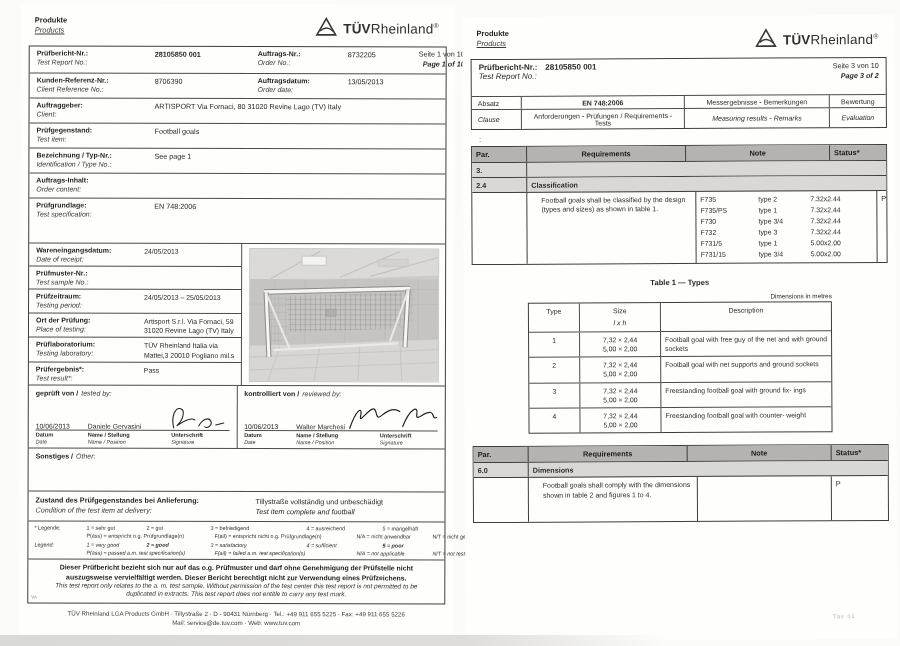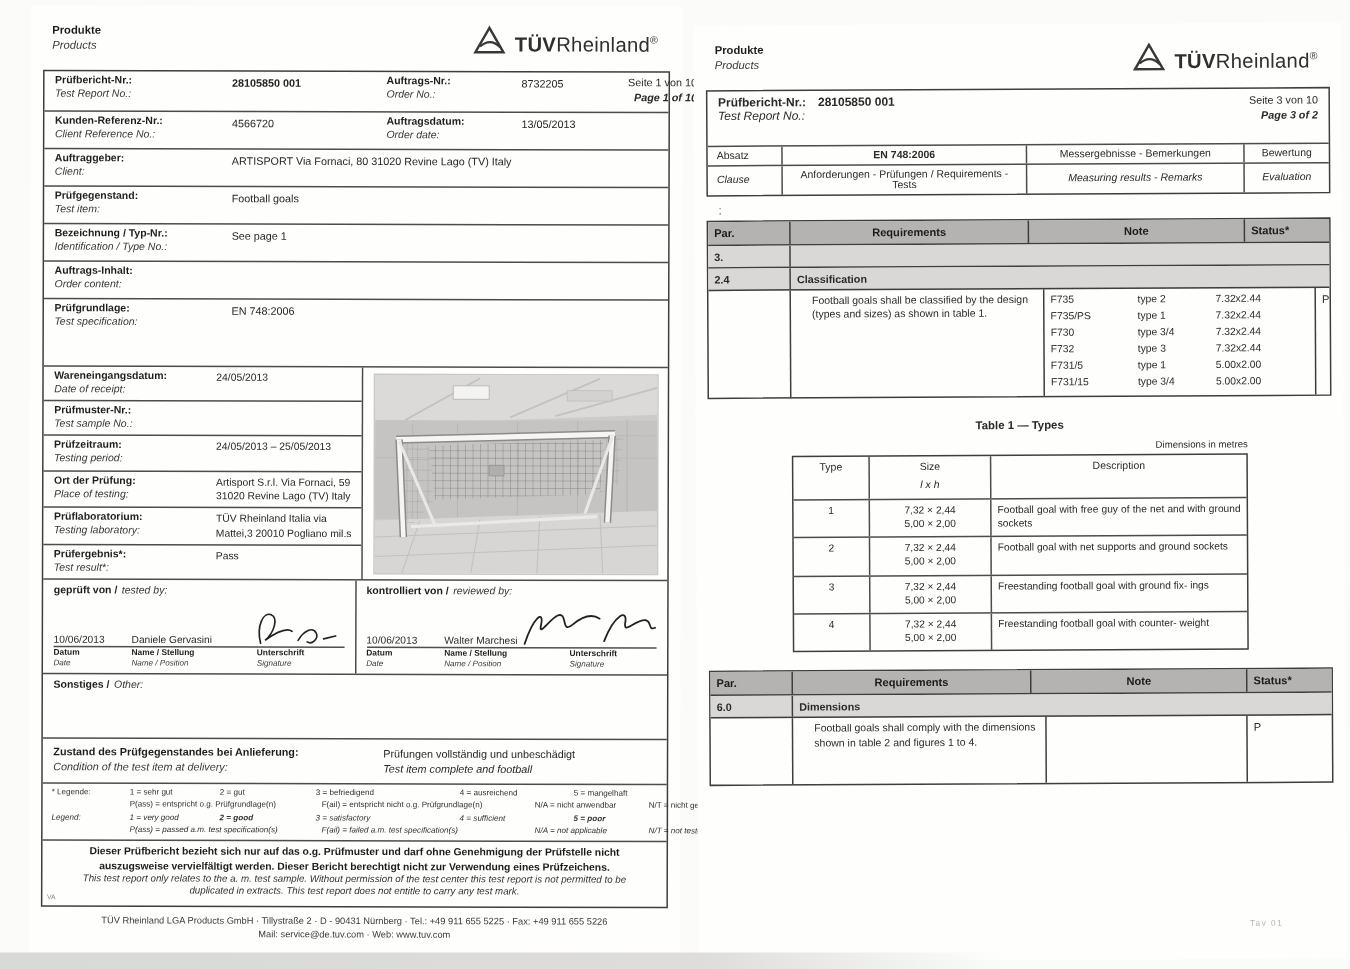--- a/index.html
+++ b/index.html
@@ -7,21 +7,21 @@
     width:900px;height:646px;background:#fbfbfa;overflow:hidden;position:relative;
     font-family:"Liberation Sans",sans-serif;color:#2a2a2a;
   }
   .scan{position:absolute;background:#fefefd;}
   #page1{left:20px;top:4px;width:434px;height:638px;transform:rotate(.15deg);}
   #page3{left:464px;top:16px;width:432px;height:624px;transform:rotate(-.3deg);}
 
   
   .hdr{display:flex;justify-content:space-between;align-items:flex-start;padding:12px 10px 5px 14px;}
   .brand .de{font-weight:bold;font-size:7.5px;}
-  .brand .en{font-style:italic;font-size:7.5px;color:#3a3a3a;}
+  .brand .en{font-style:italic;font-size:7.5px;color:#3a3a3a;text-decoration:underline;}
   .logo{display:flex;align-items:center;gap:5px;margin-right:6px;}
   .logo-text{font-size:13.5px;color:#2f2f2f;letter-spacing:.2px;white-space:nowrap;}
   .logo-text .b{font-weight:bold;}
   .logo-text sup{font-size:7px;}
 
   
   .t{border:1.4px solid #3e3e3e;margin:0 8px;}
   .r{display:flex;border-bottom:1px solid #4c4c4c;align-items:flex-start;}
   .r:last-child{border-bottom:none;}
   .lbl{width:114px;flex:none;padding:2px 2px 2px 7px;}
@@ -179,21 +179,21 @@
       <div class="pg">
           <div>Seite 1 von 10</div>
           <div class="bi">Page 1 of 10</div>
         </div>
     </div>
     <div class="r mh26">
       <div class="lbl">
           <div class="de">Kunden-Referenz-Nr.:</div>
           <div class="en">Client Reference No.:</div>
         </div>
-      <div class="val w100">4566720</div>
+      <div class="val w100">8706390</div>
       <div class="lbl w86" style="padding-left:0;">
           <div class="de">Auftragsdatum:</div>
           <div class="en">Order date:</div>
         </div>
       <div class="val">13/05/2013</div>
     </div>
     <div class="r mh26">
       <div class="lbl">
           <div class="de">Auftraggeber:</div>
           <div class="en">Client:</div>
@@ -372,21 +372,21 @@
       <span class="de">Sonstiges /</span>
       <span class="en">Other:</span>
     </div>
 
     <div class="condrow">
       <div class="lbl">
           <div class="de" style="font-size:7.2px">Zustand des Prüfgegenstandes bei Anlieferung:</div>
           <div class="en" style="font-size:7.2px">Condition of the test item at delivery:</div>
         </div>
       <div class="val">
-          <div>Prüfungen vollständig und unbeschädigt</div>
+          <div>Tillystraße vollständig und unbeschädigt</div>
           <div class="vi">Test item complete and football</div>
         </div>
     </div>
 
     <div class="legend">
       <div class="lg">
         <span class="t0">* Legende:</span>
         <span class="f60">1 = sehr gut</span>
         <span class="f64">2 = gut</span>
         <span class="f96">3 = befriedigend</span>

